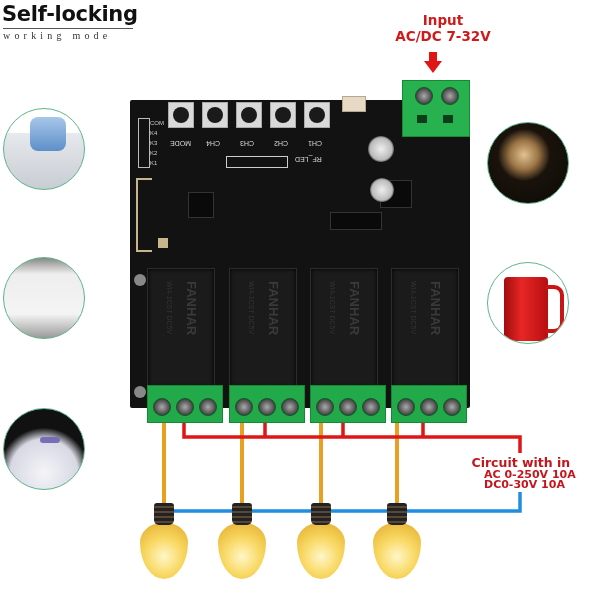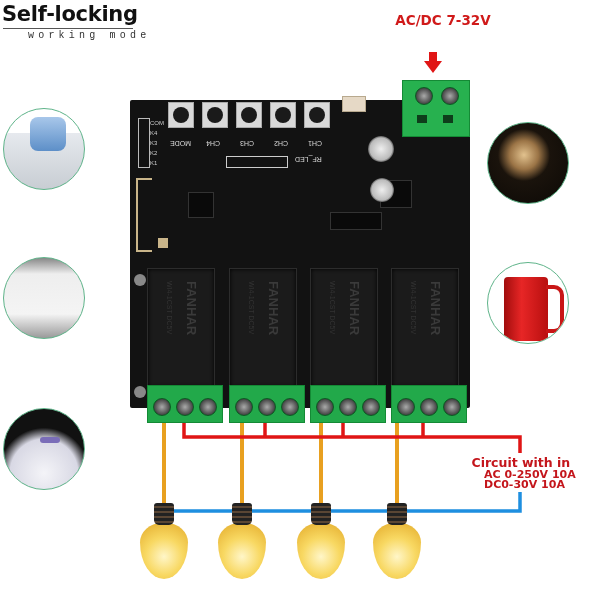--- a/index.html
+++ b/index.html
@@ -1,20 +1,20 @@
 <!DOCTYPE html>
 <html><head>
 <meta charset="utf-8">
 <style>
   html,body{margin:0;padding:0;background:#fff;}
   body{width:600px;height:598px;position:relative;overflow:hidden;font-family:"Liberation Sans",sans-serif;}
   .abs{position:absolute;}
   .title{left:2px;top:2px;font-size:21px;font-weight:bold;color:#111;letter-spacing:-0.3px;font-family:"DejaVu Sans",sans-serif;}
   .title-rule{left:3px;top:28px;width:130px;height:1px;background:#555;}
-  .subtitle{left:3px;top:30px;font-size:10px;color:#333;letter-spacing:4.2px;font-family:Liberation Mono, monospace;margin-left:25px;}
+  .subtitle{left:3px;top:30px;font-size:10px;color:#333;letter-spacing:4.2px;font-family:Liberation Serif, serif;}
   .input-label{left:378px;top:12px;width:130px;text-align:center;color:#d01a1a;font-weight:bold;font-size:13.5px;line-height:16px;font-family:"DejaVu Sans",sans-serif;}
   .arrow-shaft{left:429px;top:52px;width:8px;height:10px;background:#e01515;}
   .arrow-head{left:424px;top:61px;width:0;height:0;border-left:9px solid transparent;border-right:9px solid transparent;border-top:12px solid #e01515;}
   .circuit-label{left:466px;top:455px;color:#c4161c;font-weight:bold;font-family:"DejaVu Sans",sans-serif;}
   .circuit-label .big{font-size:12.5px;text-align:center;}
   .circuit-label .small{font-size:11px;padding-left:18px;line-height:10px;}
   .board{left:130px;top:100px;width:340px;height:308px;background:#121212;border-radius:2px;}
   .button{position:absolute;width:24px;height:24px;background:#d9d9d9;border:1px solid #aaa;}
   .button .cap{position:absolute;left:4px;top:4px;width:16px;height:16px;border-radius:50%;background:#1a1a1a;}
   .btnlabel{position:absolute;font-size:7px;color:#ddd;transform:rotate(180deg);}
@@ -32,20 +32,21 @@
   .cap-el{position:absolute;border-radius:50%;background:radial-gradient(circle,#eee 0,#bbb 60%,#333 75%);}
 </style>
 </head>
 <body>
 
 <div class="abs title">Self-locking</div>
 <div class="abs title-rule"></div>
 <div class="abs subtitle">working mode</div>
 
 <div class="abs input-label">
+  <div>Input</div>
   <div>AC/DC 7-32V</div>
 </div>
 <div class="abs arrow-shaft"></div>
 <div class="abs arrow-head"></div>
 
 <svg class="abs" style="left:0;top:0;" width="600" height="598">
 
   <g stroke="#e8a020" stroke-width="4">
     <line x1="164" y1="418" x2="164" y2="505"></line>
     <line x1="242" y1="418" x2="242" y2="505"></line>

